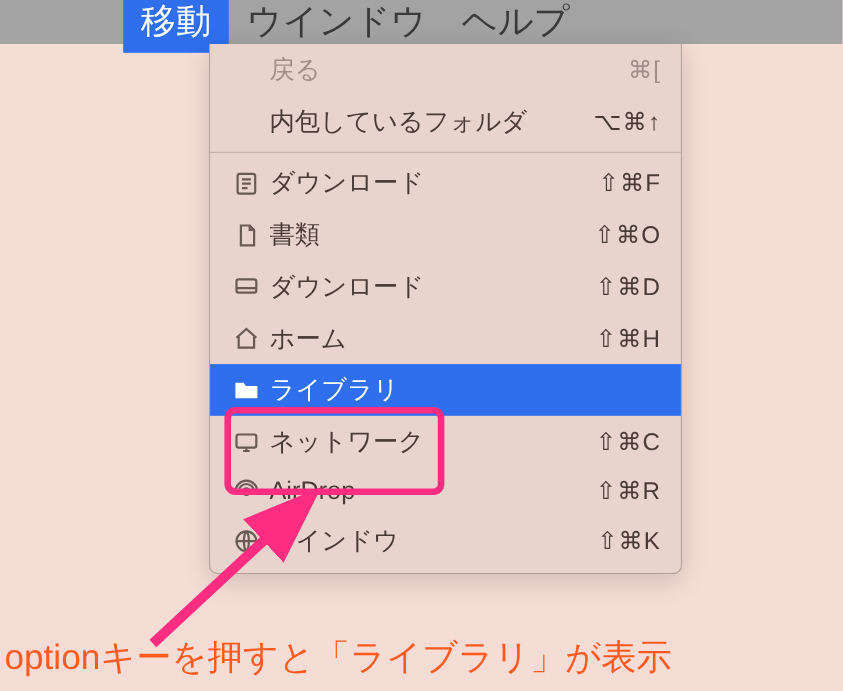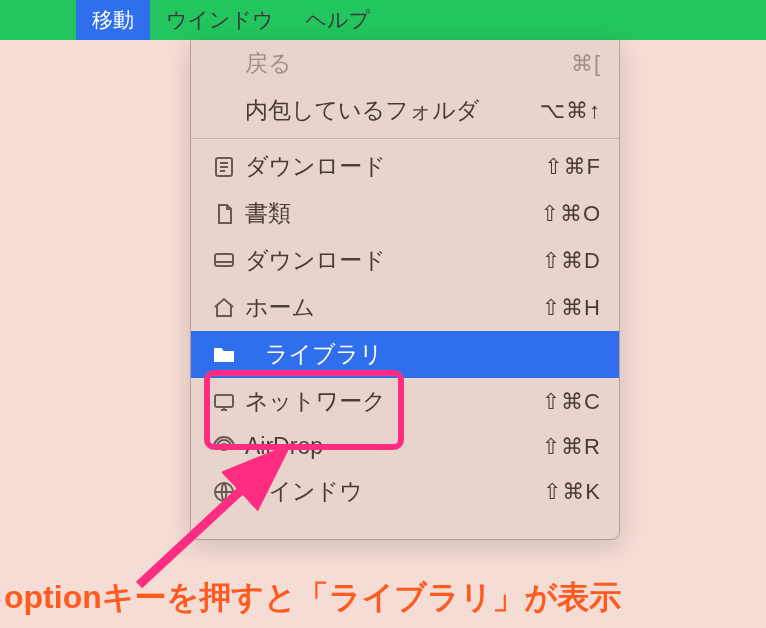--- a/index.html
+++ b/index.html
@@ -11,24 +11,24 @@
       width: 766px;
       height: 628px;
       background: #f5dcd5;
       font-family: "Hiragino Kaku Gothic ProN", "ヒラギノ角ゴ ProN W3", sans-serif;
       position: relative;
       overflow: hidden;
     }
     .menubar {
       display: flex;
       height: 40px;
-      background: #22c55e;
+      background: #a3a3a3;
       align-items: center;
-      padding-left: 76px;
-      font-size: 21px;
+      padding-left: 112px;
+      font-size: 32px;
       color: #3a3a3a;
     }
     .menubar-item {
       padding: 6px 16px;
       cursor: default;
     }
     .menubar-item.active {
       background: #2f6fed;
       color: #fff;
     }
@@ -36,37 +36,36 @@
       position: absolute;
       left: 190px;
       top: 40px;
       width: 430px;
       background: #e8d4cd;
       border: 1px solid #b8a09a;
       border-top: none;
       border-bottom-left-radius: 8px;
       border-bottom-right-radius: 8px;
       box-shadow: 0 6px 24px rgba(0,0,0,0.15);
-      padding-bottom: 24px;
+      padding-bottom: 6px;
     }
     .menu-item {
       display: flex;
       align-items: center;
       padding: 8px 18px;
       font-size: 23px;
       color: #4a3a36;
       cursor: default;
     }
     .menu-item.disabled {
       color: #a08e88;
     }
     .menu-item.highlighted {
       background: #2f6fed;
       color: #fff;
-      gap: 20px;
     }
     .menu-item .icon {
       width: 30px;
       display: inline-flex;
       justify-content: center;
       margin-right: 6px;
     }
     .menu-item .label {
       flex: 1;
     }
@@ -103,21 +102,21 @@
       position: absolute;
       left: 129px;
       top: 440px;
       pointer-events: none;
     }
     .annotation-text {
       position: absolute;
       left: 4px;
       top: 576px;
       font-size: 32px;
-      font-weight: bold;
+      font-weight: normal;
       color: #ff5a1f;
       white-space: nowrap;
       pointer-events: none;
     }
     svg.ic {
       width: 24px;
       height: 24px;
     }
     .menu-item.highlighted svg.ic {
       stroke: #fff;

